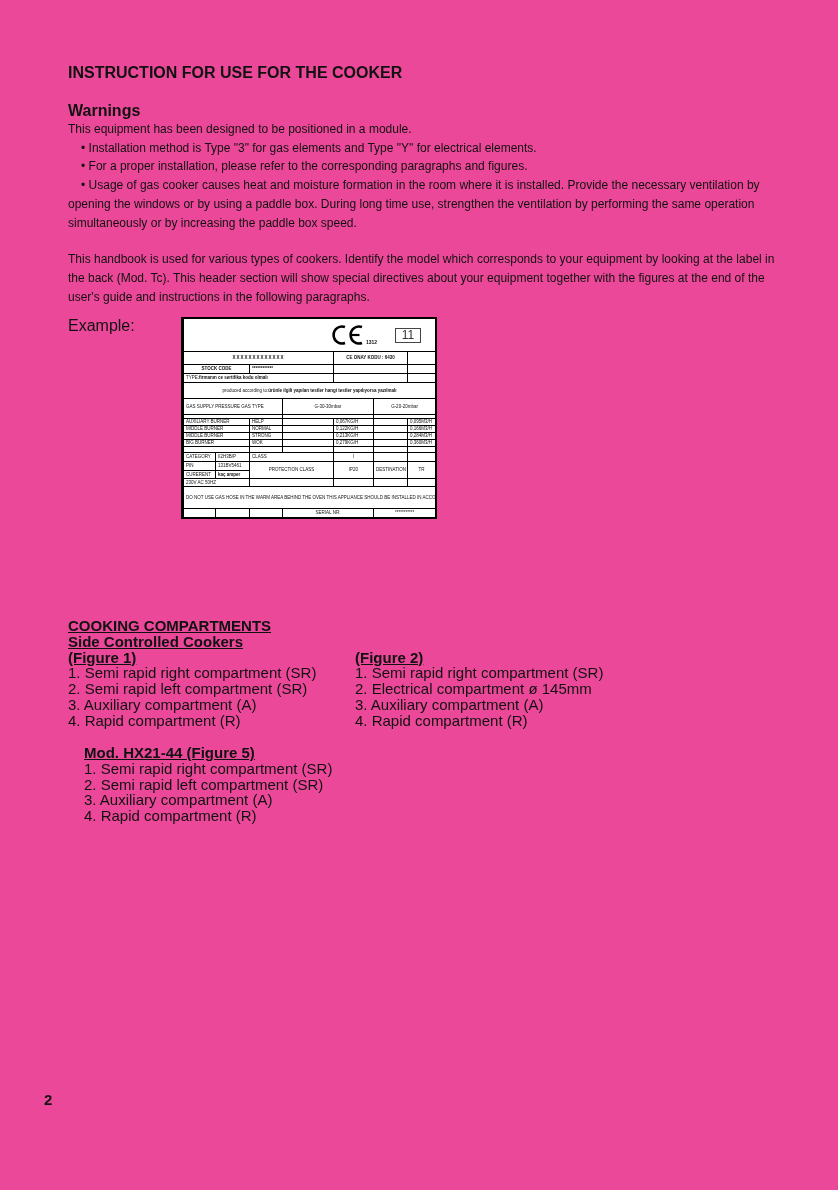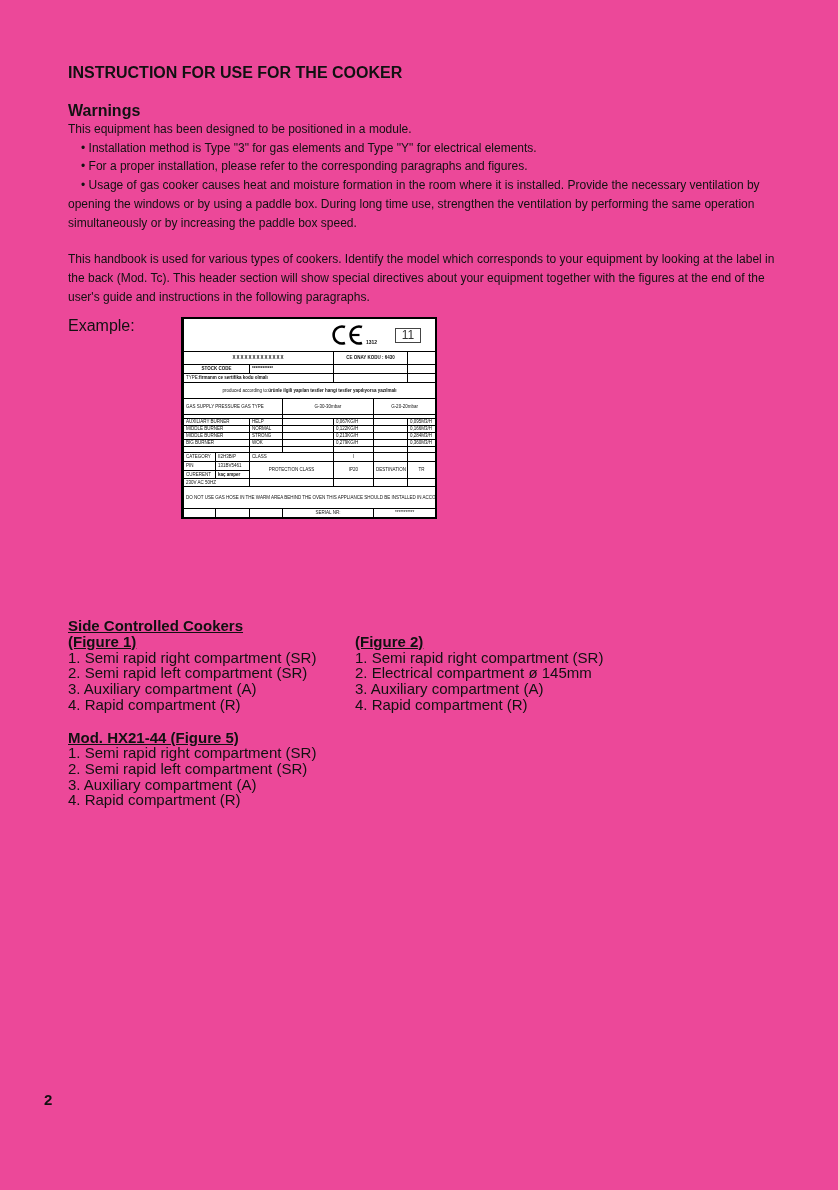--- a/index.html
+++ b/index.html
@@ -59,21 +59,21 @@
   td.serial-label { font-size:4.8px; text-align:center; }
   td.serial-val { font-size:5px; text-align:center; }
   td.dest-cell { font-size:4.2px; text-align:center; white-space:normal; line-height:1.1; }
 
   
   .compartments { margin-top:99px; font-size:15px; line-height:15.7px; }
   .comp-heading, .comp-subheading, .fig-title, .mod-title { font-weight:bold; text-decoration:underline; }
   .fig-cols { display:flex; }
   .fig-col-left { width:287px; }
   .fig-col-right { width:300px; }
-  .mod-block { margin-top:17px; }
+  .mod-block { margin-top:17px;margin-left:16px; }
 
   .page-number { position:absolute; left:44px; top:1091px; font-size:15px; font-weight:bold; }
 </style>
 </head>
 <body>
 
 <div class="page">
   <div class="content">
 
     <div class="doc-title">INSTRUCTION FOR USE FOR THE COOKER</div>
@@ -223,20 +223,21 @@
             <td></td>
             <td colspan="2" class="serial-label">SERIAL NR:</td>
             <td colspan="2" class="serial-val">***********</td>
           </tr>
           </tbody>
         </table>
       </div>
     </div>
 
     <div class="compartments">
+      <div class="comp-heading">COOKING COMPARTMENTS</div>
       <div class="comp-subheading">Side Controlled Cookers</div>
       <div class="fig-cols">
         <div class="fig-col-left">
           <div class="fig-title">(Figure 1)</div>
           <div>1. Semi rapid right compartment (SR)</div>
           <div>2. Semi rapid left compartment (SR)</div>
           <div>3. Auxiliary compartment (A)</div>
           <div>4. Rapid compartment (R)</div>
         </div>
         <div class="fig-col-right">

